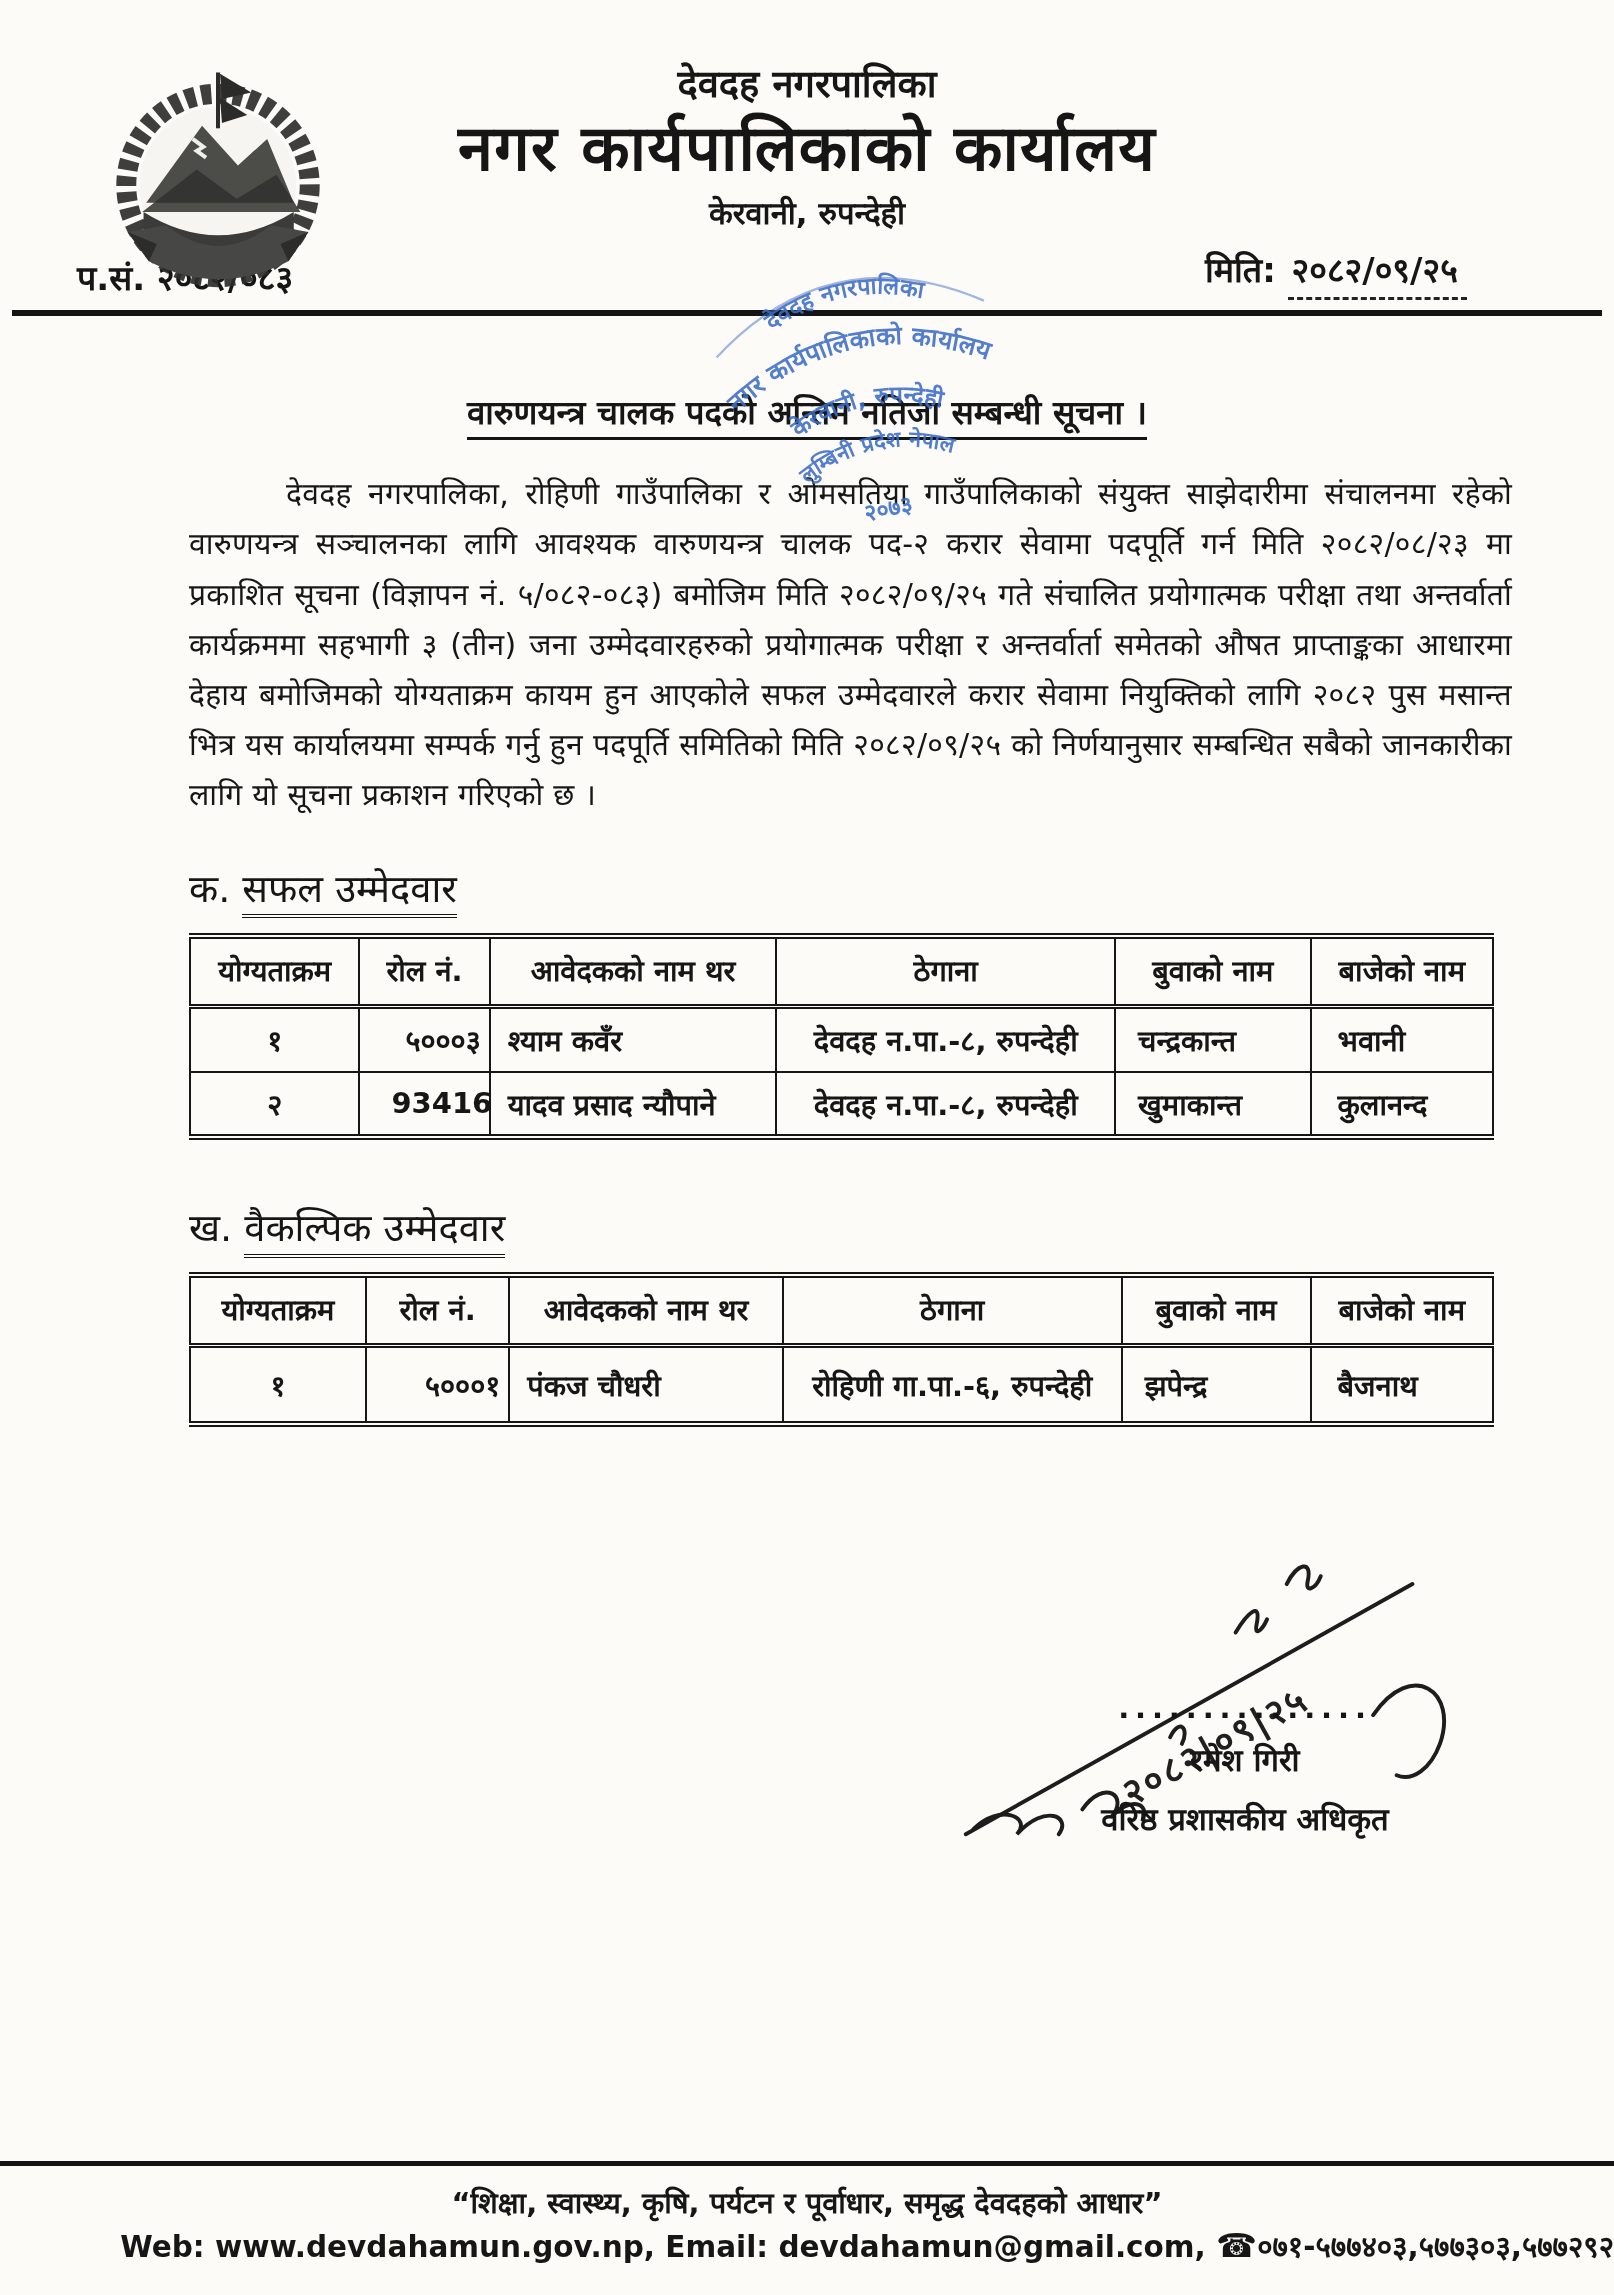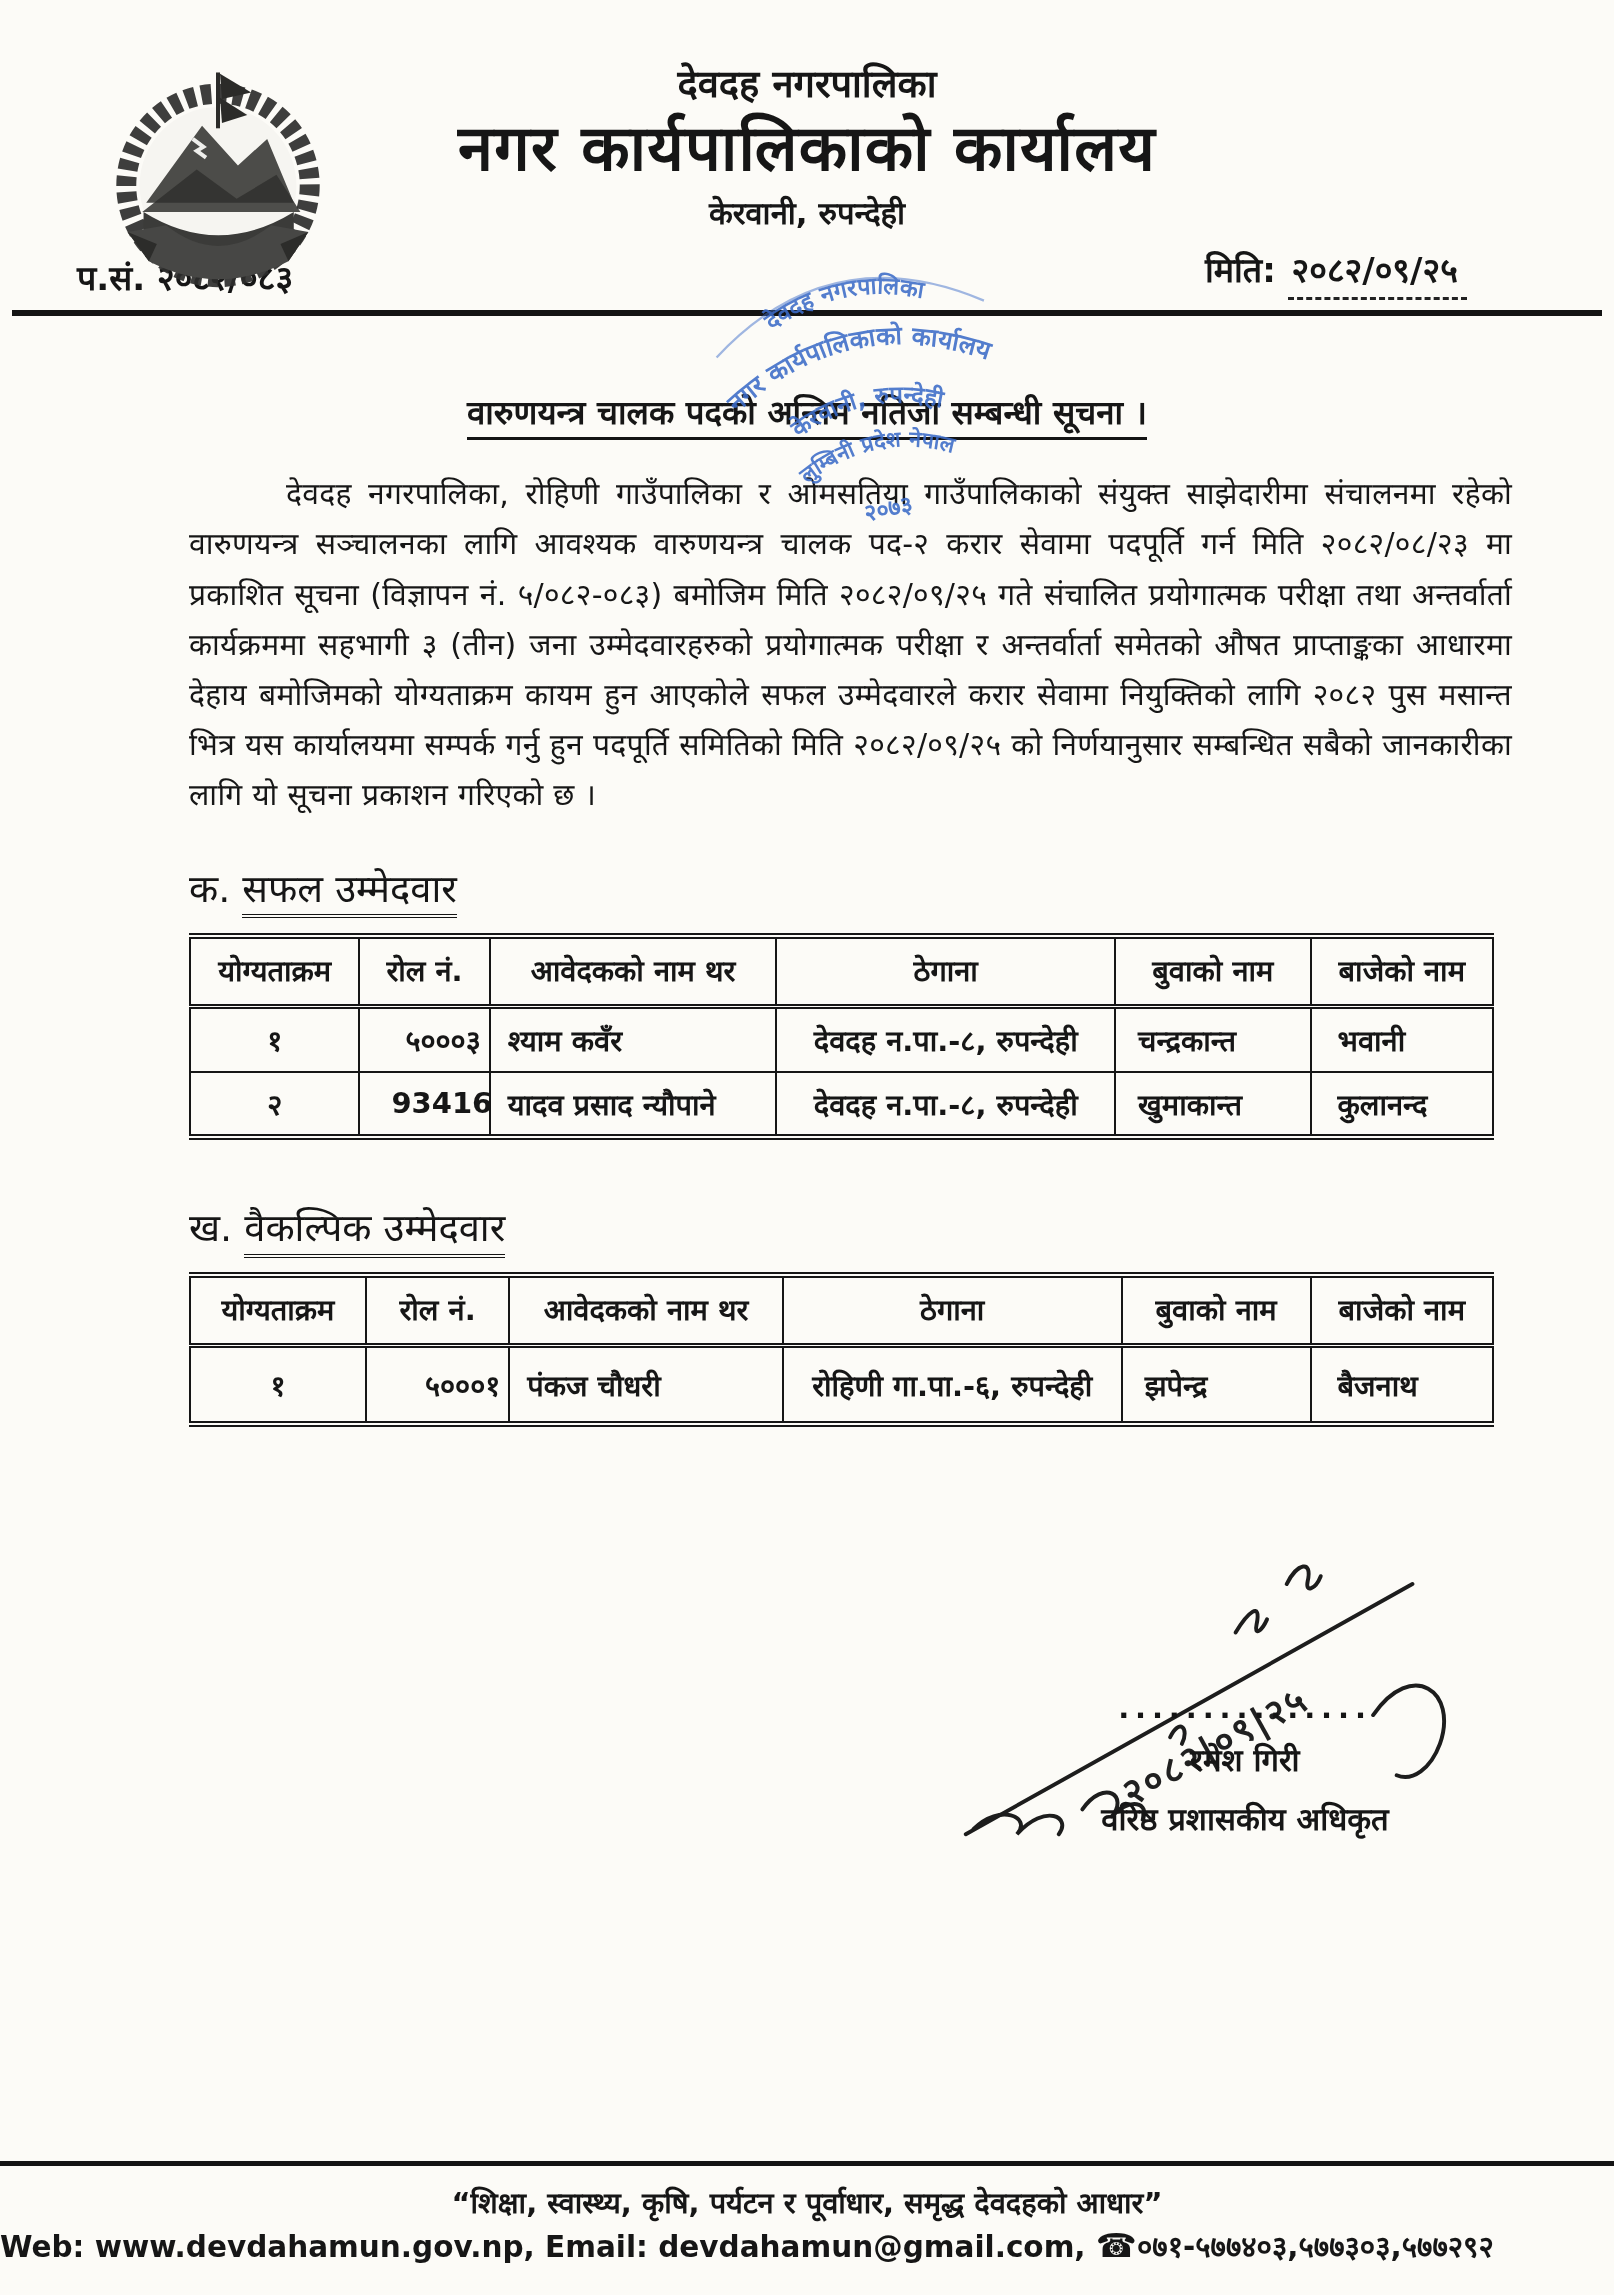--- a/index.html
+++ b/index.html
@@ -52,21 +52,21 @@
   .sig-art{position:absolute;top:-18.3px;left:17px;width:537px;height:354px;}
   .dots{position:relative;margin-top:152px;font-size:29px;font-weight:bold;
         letter-spacing:5.9px;color:#141414;}
   .signame{position:relative;margin-top:13px;font-size:31px;font-weight:600;}
   .sigtitle{position:relative;margin-top:17px;font-size:31px;font-weight:600;}
 
   
   .frule{position:absolute;left:0;top:2161px;width:100%;height:5.2px;background:#141414;}
   .slogan{position:absolute;top:2182px;width:100%;text-align:center;
           font-size:29px;font-weight:bold;}
-  .contact{position:absolute;top:2225px;width:100%;text-align:left;font-size:29.5px;
+  .contact{position:absolute;top:2225px;width:100%;text-align:right;font-size:29.5px;
            font-weight:600;}
   .contact .tel{font-size:33px;}
 </style>
 </head>
 <body>
 
 <div class="page">
 
   <div class="logo">
     <svg viewBox="0 0 340 340" width="226" height="229">

